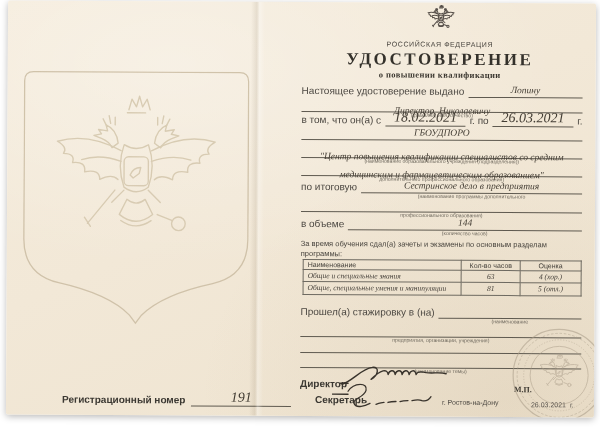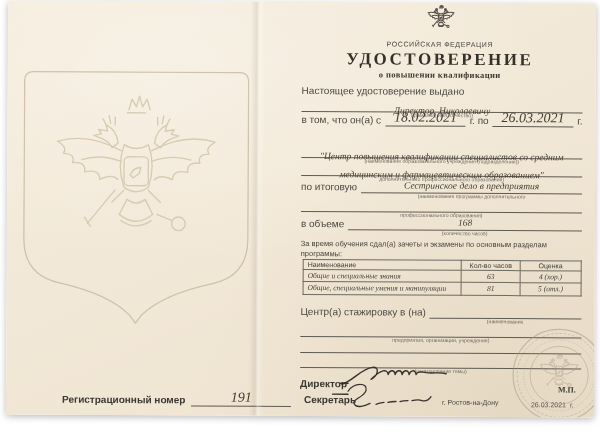--- a/index.html
+++ b/index.html
@@ -44,21 +44,21 @@
 
   .etable{position:absolute;left:10px;top:257px;width:279px;border-collapse:collapse;}
   .etable th,.etable td{border:1px solid #6e6a61;padding:1px 4px;vertical-align:middle;}
   .etable th{font-weight:normal;font-size:7px;color:#45413b;text-align:left;}
   .etable th.c,.etable td.c{text-align:center;border-radius:6px;}
   .etable td.it{font:italic 7.5px/1.25 "Liberation Serif",serif;color:#45403a;}
 
   .abs{position:absolute;}
   .sig{stroke:#38332c;fill:none;stroke-linecap:round;stroke-linejoin:round;}
   .seal{opacity:0.55;color:var(--seal);}
-  .mp{font:bold 8px "Liberation Serif",serif;color:#3c3831;margin-left:44px;}
+  .mp{font:bold 8px "Liberation Serif",serif;color:#3c3831;}
   .city{font-size:7px;color:#4c4842;}
   .idate{font-size:7px;color:#55504a;white-space:pre;}
 
   .reg-row{position:absolute;left:56px;top:393px;width:229px;display:flex;gap:6px;align-items:flex-end;height:12px;}
 </style>
 </head>
 <body>
 
 <svg width="0" height="0" style="position:absolute">
   <symbol id="eagle" viewBox="0 0 120 120">
@@ -103,39 +103,45 @@
       <svg class="emblem-small" width="32" height="30" viewBox="0 0 120 120">
           <use href="#eagle"></use>
         </svg>
 
       <div class="hdr country">РОССИЙСКАЯ ФЕДЕРАЦИЯ</div>
       <div class="hdr title">УДОСТОВЕРЕНИЕ</div>
       <div class="hdr subtitle">о повышении квалификации</div>
 
       <div class="row" style="top:83px">
         <span class="lbl">Настоящее удостоверение выдано</span>
+        <span class="fill">
+          <span class="val">Лопину</span>
+        </span>
       </div>
       <div class="g" style="top:97px">
         <span class="val">Директор  Николаевичу</span>
         <span class="cap">(фамилия, имя, отчество)</span>
       </div>
 
       <div class="row" style="top:112px">
         <span class="lbl">в том, что он(а) с</span>
         <span class="fill">
           <span class="val sm">18.02.2021</span>
         </span>
         <span class="lbl">г. по</span>
         <span class="fill">
           <span class="val sm">26.03.2021</span>
         </span>
         <span class="lbl">г.</span>
       </div>
 
       <div class="row" style="top:126px">
+        <span class="fill">
+          <span class="val">ГБОУДПОРО</span>
+        </span>
       </div>
       <div class="g" style="top:143px">
         <span class="val">"Центр повышения квалификации специалистов со средним</span>
         <span class="cap">(наименование образовательного учреждения (подразделения))</span>
       </div>
       <div class="g" style="top:161px">
         <span class="val">медицинским и фармацевтическим образованием"</span>
         <span class="cap">дополнительного профессионального образования)</span>
       </div>
 
@@ -145,21 +151,21 @@
           <span class="val">Сестринское дело в предприятия</span>
           <span class="cap">(наименование программы дополнительного</span>
         </span>
       </div>
       <div class="g" style="top:197px">
         <span class="cap">профессионального образования)</span>
       </div>
       <div class="row" style="top:216px">
         <span class="lbl">в объеме</span>
         <span class="fill">
-          <span class="val">168</span>
+          <span class="val">144</span>
           <span class="cap">(количество часов)</span>
         </span>
       </div>
 
       <div class="para" style="top:237px">За время обучения сдал(а) зачеты и экзамены по основным разделам программы:</div>
 
       <table class="etable">
         <colgroup>
             <col style="width:57%">
             <col style="width:21%">
@@ -178,21 +184,21 @@
         </tr>
         <tr>
           <td class="it">Общие, специальные умения и манипуляции</td>
           <td class="it c">81</td>
           <td class="it c">5 (отл.)</td>
         </tr>
       </tbody>
         </table>
 
       <div class="row" style="top:304px">
-        <span class="lbl">Центр(а) стажировку в (на)</span>
+        <span class="lbl">Прошел(а) стажировку в (на)</span>
         <span class="fill">
           <span class="cap">(наименование</span>
         </span>
       </div>
       <div class="g" style="top:322px">
         <span class="cap">предприятия, организации, учреждения)</span>
       </div>
       <div class="row" style="top:339px">
         <span class="fill"></span>
       </div>
@@ -200,21 +206,21 @@
         <span class="cap">(наименование темы)</span>
       </div>
 
       <div class="abs lbl b" style="top:376px;left:8px">Директор</div>
       <svg class="abs" style="top:362px;left:48px" width="115" height="28" viewBox="0 0 115 28">
         <g class="sig" stroke-width="1.4">
           <path d="M2,20 C12,17 22,4 32,3 C40,2 38,11 31,15 C41,5 47,4 48,10 C49,6 54,4 55,10 C56,6 61,4 62,10 C63,6 68,4 69,10 C70,6 75,4 76,10 C77,7 82,7 86,8 C93,9 100,7 106,9"></path>
           <path d="M-6,19 h14"></path>
         </g>
       </svg>
-      <div class="abs lbl b" style="top:392px;left:12px">Секретарь</div>
+      <div class="abs lbl b" style="top:392px;left:23px">Секретарь</div>
       <svg class="abs" style="top:381px;left:40px" width="122" height="28" viewBox="0 0 122 28">
         <g class="sig" stroke-width="1.3">
           <path d="M0,11 h16 M16,8 C22,-1 36,-1 34,7 C32,14 20,16 22,20 C24,26 34,22 38,20"></path>
           <path d="M44,21 c3,-1 6,-2 8,-2 M56,19 c3,-1 6,-1 8,-1 M68,18 c3,-1 6,-1 8,-1 M80,17 c4,-1 8,-1 10,0 c4,1 7,-1 9,-4"></path>
         </g>
       </svg>
       <div class="abs city" style="top:396px;left:150px">г. Ростов-на-Дону</div>
       <div class="abs mp" style="top:382px;left:222px">М.П.</div>
       <div class="abs idate" style="top:398px;left:239px">26.03.2021  г.</div>
 

